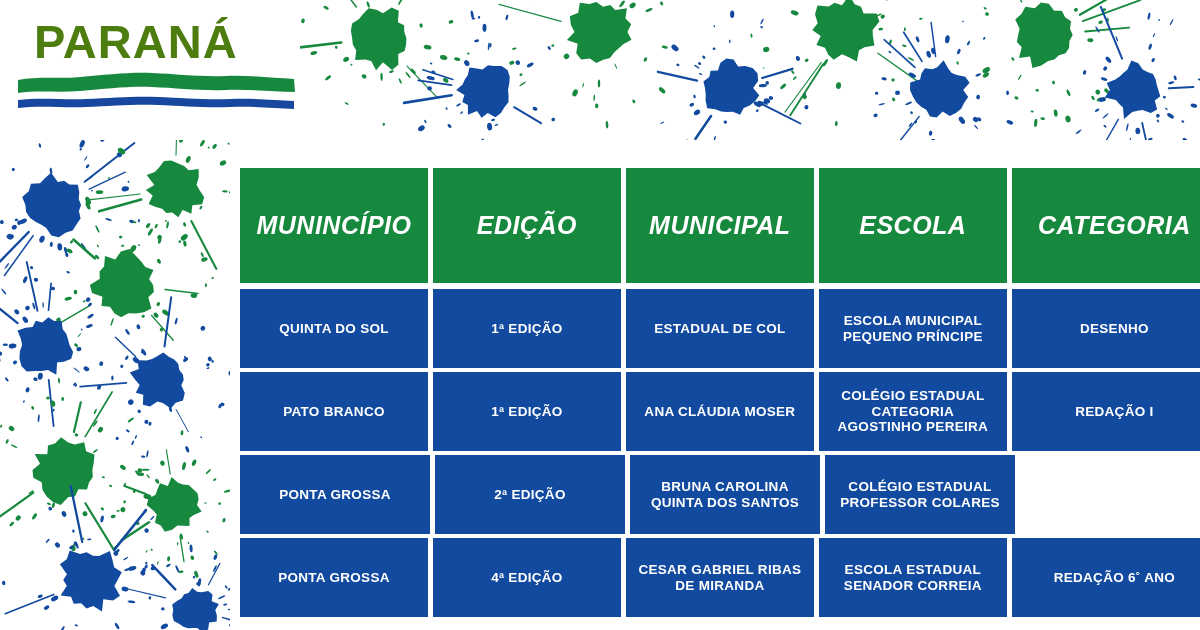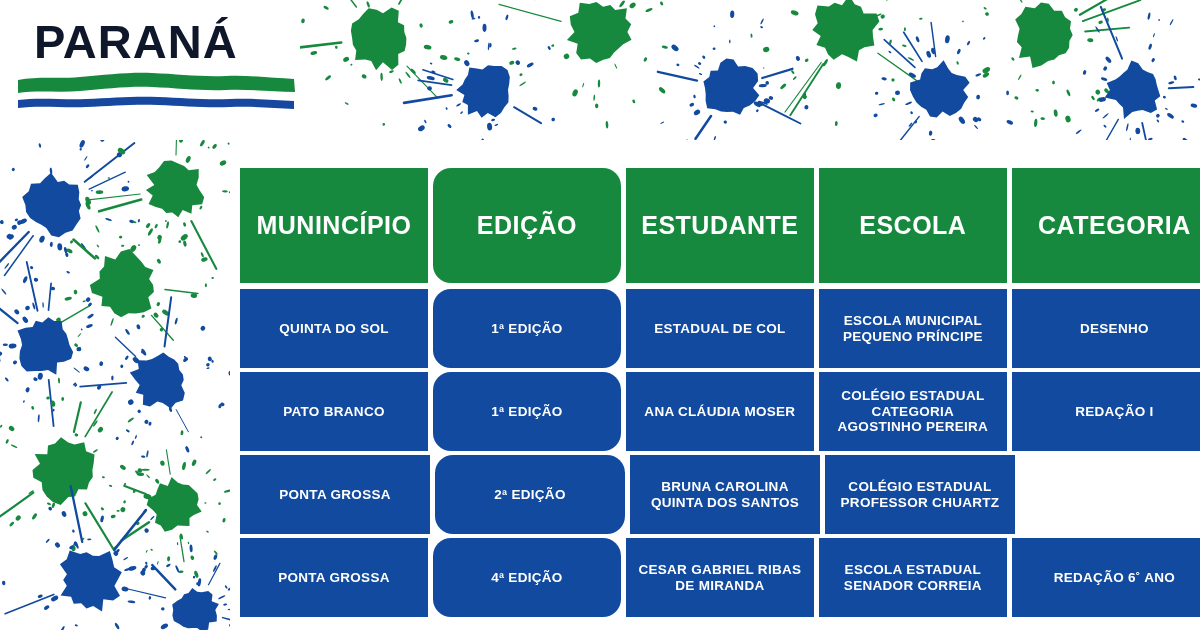--- a/index.html
+++ b/index.html
@@ -12,41 +12,41 @@
 
   
   .splat-layer { position:absolute; pointer-events:none; }
   #top-splatter { left:300px; top:-10px; width:900px; height:150px; }
   #left-splatter { left:-10px; top:140px; width:240px; height:500px; }
 
   
   #brand { position:absolute; left:18px; top:8px; width:290px; height:105px; }
   #brand-title {
     font-size:47px; font-weight:700; letter-spacing:1px;
-    color:#0f172a; line-height:1; padding-left:16px; padding-top:10px;
+    color:#4d7c0f; line-height:1; padding-left:16px; padding-top:10px;
     font-family:"Liberation Sans", sans-serif;
   }
   #brand-strokes { position:absolute; left:0; top:58px; width:290px; height:50px; }
 
   
   #table { position:absolute; left:240px; top:168px; width:960px; height:462px; }
   .row { display:flex; width:100%; gap:5px; }
   .cell {
     display:flex; align-items:center; justify-content:center;
     text-align:center; color:#ffffff; font-weight:700;
     line-height:1.18; padding:4px 8px;
     font-family:"Liberation Sans", sans-serif;
   }
   .c0 { width:190px; }
-  .c1 { width:190px;border-radius:18px; }
+  .c1 { width:190px; }
   .c2 { width:190px; }
   .c3 { width:190px; }
   .c4 { width:190px;padding-left:25px; }
 
-  .header-row { height:115px; margin-bottom:6px; }
+  .header-row { height:115px; margin-bottom:6px;font-style:italic; }
   .header-row .cell { background:#17893e; font-size:25px; letter-spacing:0.5px; }
 
   .data-row { height:79px; margin-bottom:4px; }
   .data-row .cell { background:#114a9f; font-size:13.5px; letter-spacing:0.3px; }
 
   .cell-line { display:block; }
 </style>
 </head>
 <body>
 
@@ -731,21 +731,21 @@
       <path id="stroke-green" d="M0 14 C20 10, 40 13, 62 11 C88 9, 110 6, 134 7 C160 8, 182 11, 208 10 C232 9, 254 12, 276 13 L277 26 C254 26, 232 23, 208 24 C182 25, 160 22, 134 21 C110 20, 88 23, 62 25 C40 27, 20 24, 0 27 Z" fill="#17893e"></path>
       <path id="stroke-blue" d="M0 34 C22 31, 44 34, 68 33 C94 32, 116 30, 140 31 C166 32, 188 34, 212 33 C236 32, 256 34, 276 35 L276 43 C256 42, 236 40, 212 41 C188 42, 166 40, 140 39 C116 38, 94 40, 68 41 C44 42, 22 39, 0 42 Z" fill="#17479e"></path>
     </svg>
   </div>
 
   <div id="table">
 
     <div class="row header-row">
       <div class="cell c0">MUNINCÍPIO</div>
       <div class="cell c1">EDIÇÃO</div>
-      <div class="cell c2">ESTUDANTE</div>
+      <div class="cell c2">MUNICIPAL</div>
       <div class="cell c3">ESCOLA</div>
       <div class="cell c4">CATEGORIA</div>
     </div>
 
     <div class="row data-row">
       <div class="cell c0">QUINTA DO SOL</div>
       <div class="cell c1">1ª EDIÇÃO</div>
       <div class="cell c2">ESTADUAL DE COL</div>
       <div class="cell c3">
           <div>
@@ -775,21 +775,21 @@
       <div class="cell c1">2ª EDIÇÃO</div>
       <div class="cell c2">
           <div>
             <span class="cell-line">BRUNA CAROLINA</span>
             <span class="cell-line">QUINTA DOS SANTOS</span>
           </div>
         </div>
       <div class="cell c3">
           <div>
             <span class="cell-line">COLÉGIO ESTADUAL</span>
-            <span class="cell-line">PROFESSOR CHUARTZ</span>
+            <span class="cell-line">PROFESSOR COLARES</span>
           </div>
         </div>
     </div>
 
     <div class="row data-row">
       <div class="cell c0">PONTA GROSSA</div>
       <div class="cell c1">4ª EDIÇÃO</div>
       <div class="cell c2">
           <div>
             <span class="cell-line">CESAR GABRIEL RIBAS</span>

